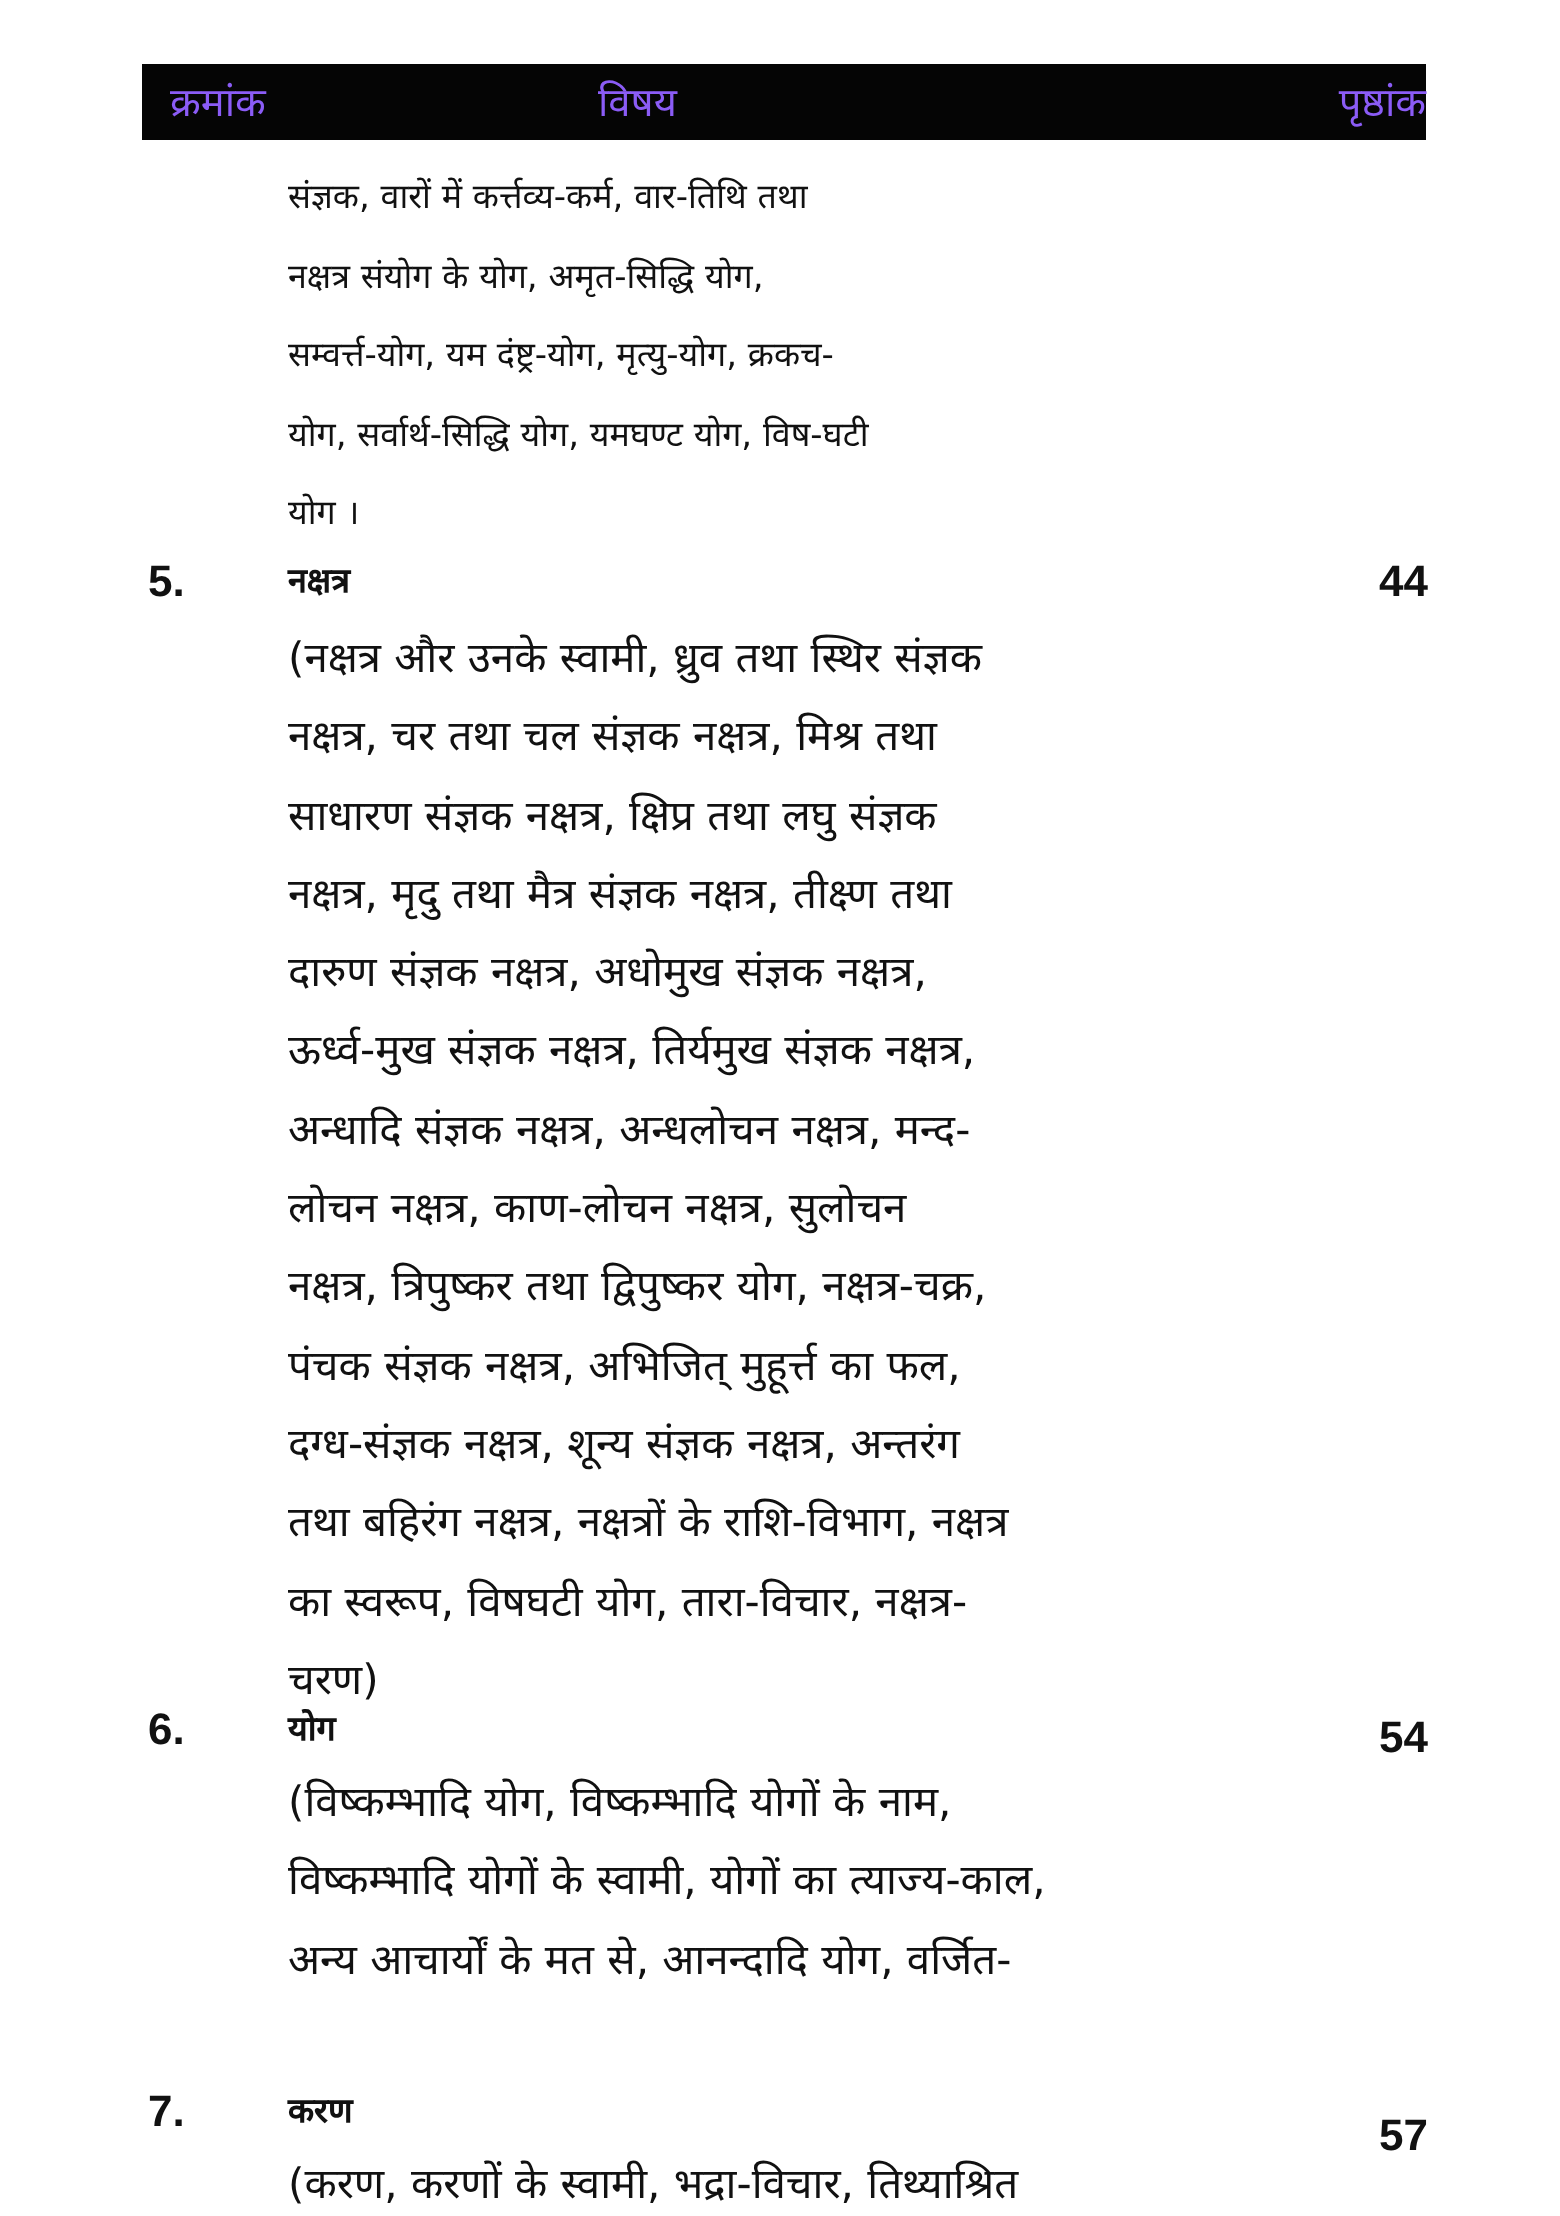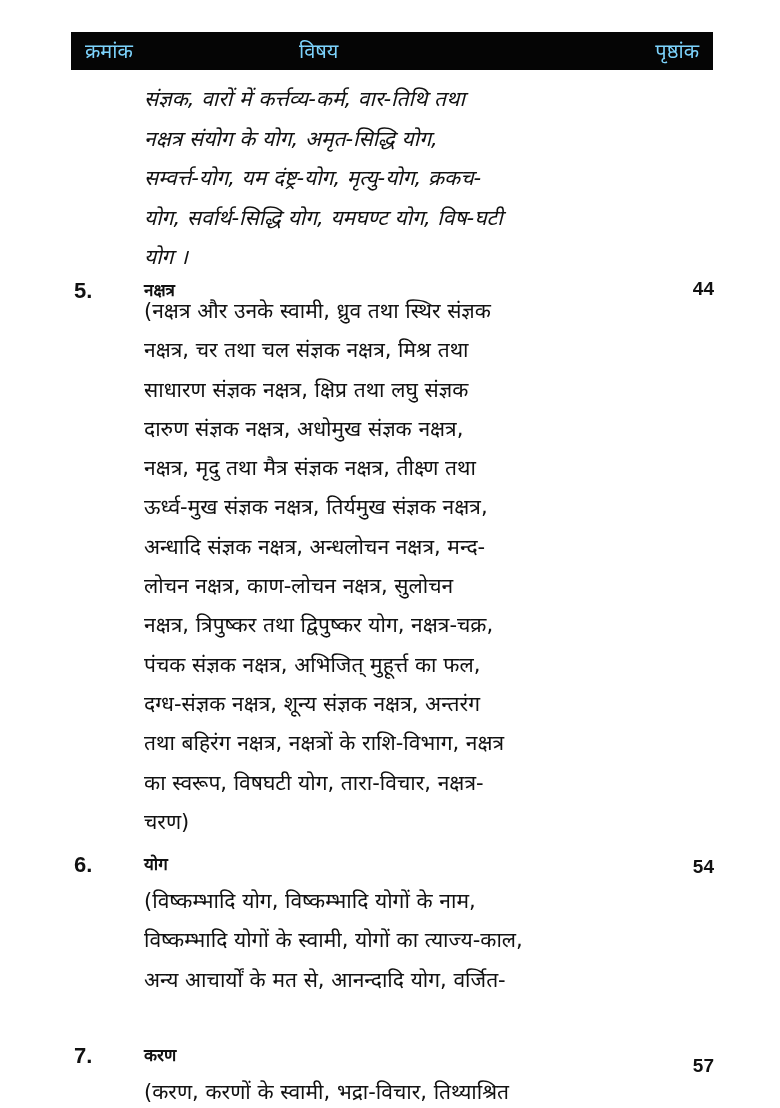--- a/index.html
+++ b/index.html
@@ -3,44 +3,44 @@
 <meta charset="utf-8">
 <style>
   html, body { margin: 0; padding: 0; background: #ffffff; }
   body {
     width: 780px; height: 1108px; overflow: hidden; position: relative;
     font-family: "DejaVu Sans", "Liberation Sans", sans-serif;
     color: #111111;
   }
   .header-bar {
     position: absolute; left: 71px; top: 32px; width: 642px; height: 38px;
-    background: #050505; color: #7dd3fc;
+    background: #050505; color: #8b5cf6;
     font-size: 20px; line-height: 38px;
   }
   .header-bar span { position: absolute; top: 0; }
   .h-num { left: 14px; }
   .h-subject { left: 228px; }
-  .h-page { right: 14px; }
+  .h-page { right: 0; }
 
   .continuation {
     position: absolute; left: 144px; top: 80px; width: 376px;
-    font-size: 21px; line-height: 39.5px; font-style: italic;
+    font-size: 17px; line-height: 39.5px;
   }
   .entry { position: absolute; left: 0; width: 780px; }
   .entry .num {
     position: absolute; left: 74px; top: 0;
     font-family: "Liberation Sans", sans-serif; font-weight: bold; font-size: 22px;
   }
   .entry .title {
     position: absolute; left: 144px; top: 0;
     font-size: 17px; font-weight: bold;
   }
   .entry .page {
     position: absolute; right: 66px; top: 0;
-    font-family: "Liberation Sans", sans-serif; font-weight: bold; font-size: 19px;
+    font-family: "Liberation Sans", sans-serif; font-weight: bold; font-size: 22px;
   }
   .entry .desc {
     position: absolute; left: 144px; width: 380px;
     font-size: 21px; line-height: 39.3px;
   }
   .line { display: block; white-space: nowrap; }
 </style>
 </head>
 <body>
 
@@ -55,26 +55,26 @@
   <span class="line">नक्षत्र संयोग के योग, अमृत-सिद्धि योग,</span>
   <span class="line">सम्वर्त्त-योग, यम दंष्ट्र-योग, मृत्यु-योग, क्रकच-</span>
   <span class="line">योग, सर्वार्थ-सिद्धि योग, यमघण्ट योग, विष-घटी</span>
   <span class="line">योग ।</span>
 </div>
 
 <div class="entry" style="top:278px;">
   <span class="num">5.</span>
   <span class="title">नक्षत्र</span>
   <span class="page">44</span>
-  <div class="desc" style="top:14px;">
+  <div class="desc" style="top:32px;">
     <span class="line">(नक्षत्र और उनके स्वामी, ध्रुव तथा स्थिर संज्ञक</span>
     <span class="line">नक्षत्र, चर तथा चल संज्ञक नक्षत्र, मिश्र तथा</span>
     <span class="line">साधारण संज्ञक नक्षत्र, क्षिप्र तथा लघु संज्ञक</span>
+    <span class="line">नक्षत्र, मृदु तथा मैत्र संज्ञक नक्षत्र, तीक्ष्ण तथा</span>
     <span class="line">दारुण संज्ञक नक्षत्र, अधोमुख संज्ञक नक्षत्र,</span>
-    <span class="line">नक्षत्र, मृदु तथा मैत्र संज्ञक नक्षत्र, तीक्ष्ण तथा</span>
     <span class="line">ऊर्ध्व-मुख संज्ञक नक्षत्र, तिर्यमुख संज्ञक नक्षत्र,</span>
     <span class="line">अन्धादि संज्ञक नक्षत्र, अन्धलोचन नक्षत्र, मन्द-</span>
     <span class="line">लोचन नक्षत्र, काण-लोचन नक्षत्र, सुलोचन</span>
     <span class="line">नक्षत्र, त्रिपुष्कर तथा द्विपुष्कर योग, नक्षत्र-चक्र,</span>
     <span class="line">पंचक संज्ञक नक्षत्र, अभिजित् मुहूर्त्त का फल,</span>
     <span class="line">दग्ध-संज्ञक नक्षत्र, शून्य संज्ञक नक्षत्र, अन्तरंग</span>
     <span class="line">तथा बहिरंग नक्षत्र, नक्षत्रों के राशि-विभाग, नक्षत्र</span>
     <span class="line">का स्वरूप, विषघटी योग, तारा-विचार, नक्षत्र-</span>
     <span class="line">चरण)</span>
   </div>

